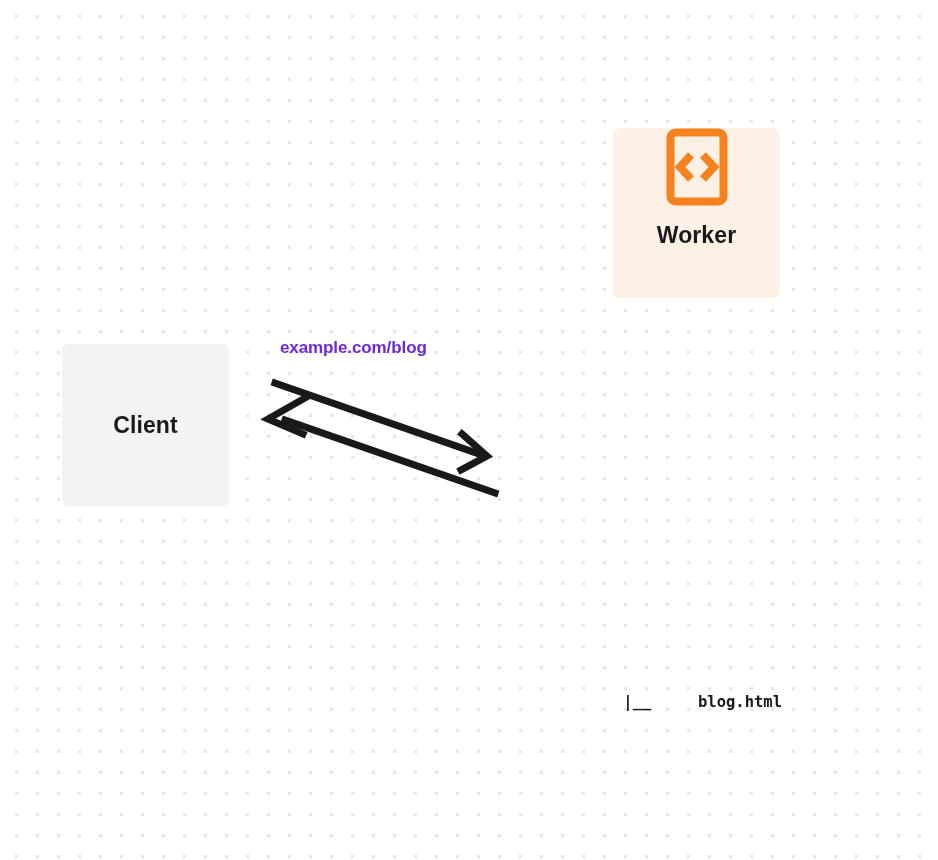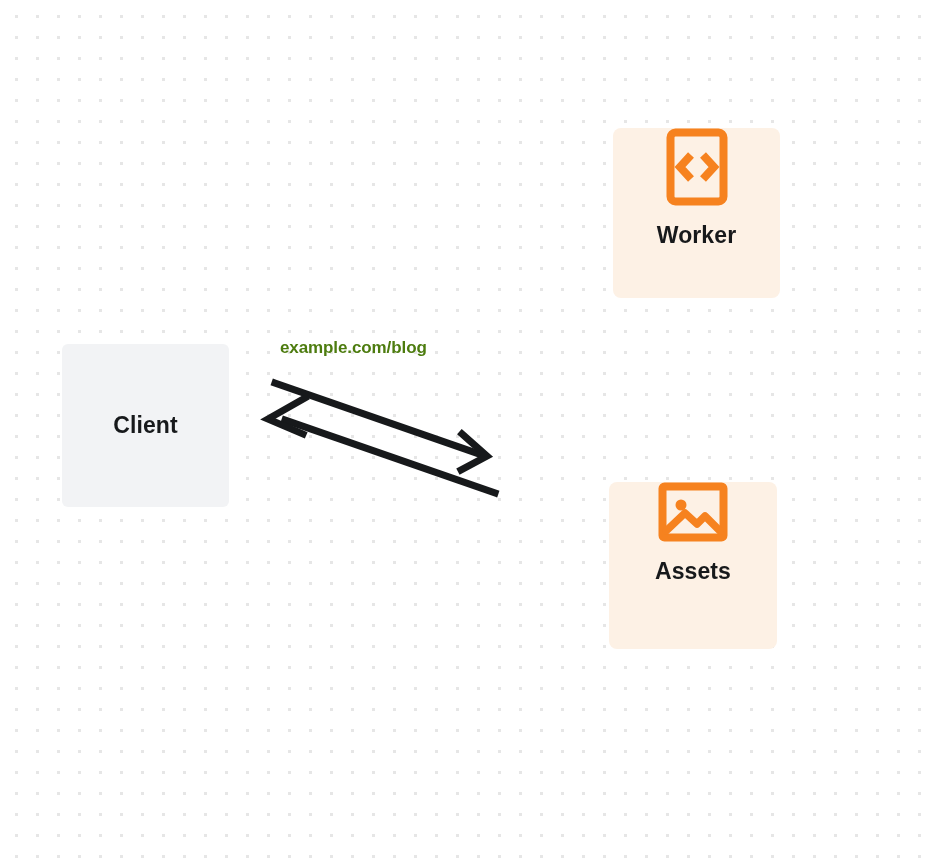--- a/index.html
+++ b/index.html
@@ -43,21 +43,21 @@
     letter-spacing: 0.1px;
   }
 
   
   #connector-label {
     position: absolute;
     left: 280px;
     top: 338px;
     font-size: 17px;
     font-weight: bold;
-    color: #4d7c0f;
+    color: #6d28d9;
     white-space: nowrap;
     letter-spacing: -0.1px;
   }
 
   
   #arrows-svg {
     position: absolute;
     left: 0;
     top: 0;
     width: 938px;
@@ -170,28 +170,19 @@
     <span class="node-icon">
       <svg width="62" height="78" viewBox="0 0 62 78" fill="none">
         <rect x="4.5" y="4.5" width="53" height="69" rx="5" ry="5" stroke="#f6821f" stroke-width="8"></rect>
         <path d="M25 27 L14 39 L25 51" stroke="#f6821f" stroke-width="8" stroke-linecap="butt" stroke-linejoin="miter" fill="none"></path>
         <path d="M37 27 L48 39 L37 51" stroke="#f6821f" stroke-width="8" stroke-linecap="butt" stroke-linejoin="miter" fill="none"></path>
       </svg>
     </span>
     <span class="node-label">Worker</span>
   </div>
 
-  <div id="assets-node" class="service-node">
-    <span class="node-icon">
-      <svg width="70" height="60" viewBox="0 0 70 60" fill="none">
-        <rect x="4.5" y="4.5" width="61" height="51" rx="2" ry="2" stroke="#f6821f" stroke-width="8"></rect>
-        <circle cx="23" cy="23" r="5.5" fill="#f6821f"></circle>
-        <path d="M8 49 L27 31 L39 42 L47 34 L62 49" stroke="#f6821f" stroke-width="7.5" stroke-linecap="round" stroke-linejoin="round" fill="none"></path>
-      </svg>
-    </span>
-    <span class="node-label">Assets</span>
-  </div>
 
   <div id="assets-file-tree">
+    <span class="tree-row">|__     blog.html</span>
     
   </div>
 
 </div>
 
 </body></html>

